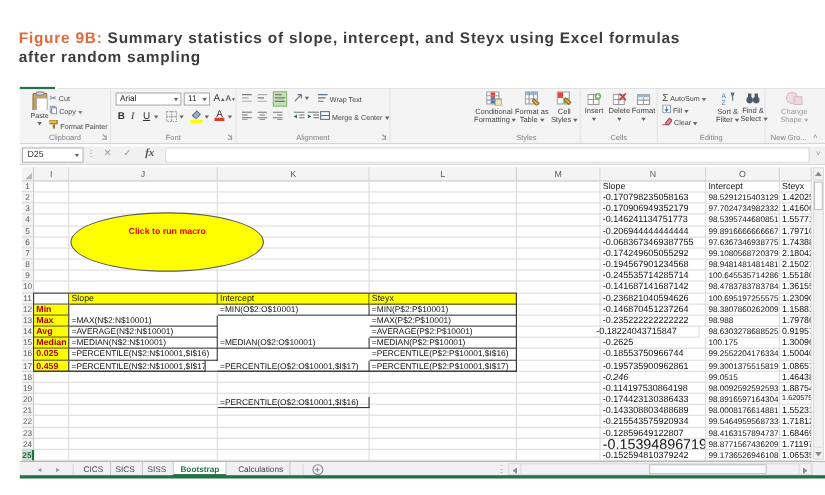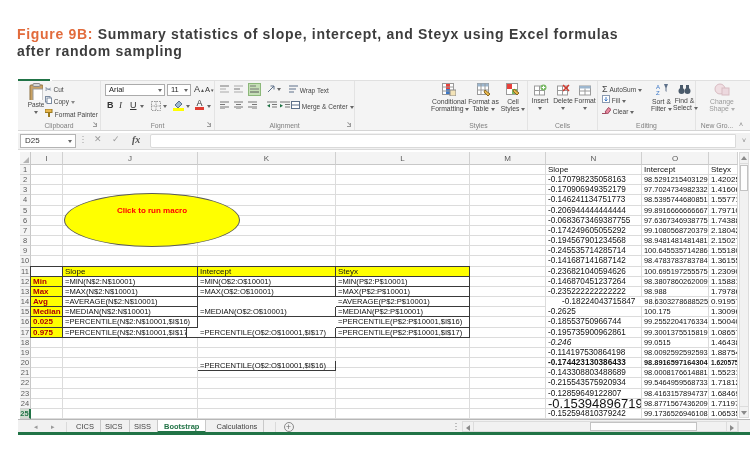--- a/index.html
+++ b/index.html
@@ -60,21 +60,21 @@
     border-right:2px solid #217346; }
   #select-all { position:absolute; background:#f4f4f4; border-right:1px solid #c8c8c8;
     border-bottom:1px solid #c8c8c8; }
   #select-all .tri { position:absolute; right:1px; bottom:1px; width:0; height:0;
     border-left:6px solid transparent; border-bottom:6px solid #b5b5b5; }
   .cell { position:absolute; border-right:1px solid #dcdcdc; border-bottom:1px solid #dcdcdc;
     font-size:8px; color:#111; white-space:nowrap; overflow:hidden; padding:0 0 0 2px; line-height:9.5px; }
   .cell.yellow { background:#ffff00; }
   .cell.redtxt { color:#b00000; font-weight:bold; }
   .cell.tbl { border-right:1px solid #3a3a3a; border-bottom:1px solid #3a3a3a; z-index:2; }
-  .cell.small { font-size:6.6px;font-weight:bold; }
+  .cell.small { font-size:6.6px; }
   #tbl-outline { position:absolute; border:1px solid #3a3a3a; z-index:3; pointer-events:none; }
 
   
   #macro-oval { position:absolute; left:64px; top:193px; width:176px; height:54px;
     background:#ffff00; border:1px solid #5a5a5a; border-radius:50%; z-index:5;
     display:flex; justify-content:center; align-items:flex-start; padding-top:12px; }
   #macro-oval span { color:#ff0000; font-weight:bold; font-size:8px; }
 
   
   .sb { position:absolute; background:#f1f1f1; border:1px solid #dcdcdc; }
@@ -517,64 +517,62 @@
     <div class="cell tbl" style="left: 11px; top: 114.6px; width: 32px; height: 10.16px; line-height: 9.16px;"></div>
     <div class="cell tbl yellow" style="left: 43px; top: 114.6px; width: 135px; height: 10.16px; line-height: 9.16px;">Slope</div>
     <div class="cell tbl yellow" style="left: 178px; top: 114.6px; width: 138px; height: 10.16px; line-height: 9.16px;">Intercept</div>
     <div class="cell tbl yellow" style="left: 316px; top: 114.6px; width: 134px; height: 10.16px; line-height: 9.16px;">Steyx</div>
     <div class="cell" style="left: 450px; top: 114.6px; width: 76px; height: 10.16px; line-height: 9.16px;"></div>
     <div class="cell" style="left: 526px; top: 114.6px; width: 96px; height: 10.16px; line-height: 9.16px; font-size: 8.2px;">-0.236821040594626</div>
     <div class="cell" style="left: 622px; top: 114.6px; width: 67px; height: 10.16px; line-height: 9.16px; font-size: 7.4px;">100.695197255575</div>
     <div class="cell" style="left: 689px; top: 114.6px; width: 29px; height: 10.16px; line-height: 9.16px;">1.23090</div>
     <div class="row-hdr" style="left: 0px; top: 124.76px; width: 11px; height: 10.16px; line-height: 10.16px;">12</div>
     <div class="cell tbl yellow redtxt" style="left: 11px; top: 124.76px; width: 32px; height: 10.16px; line-height: 9.16px;">Min</div>
-    <div class="cell tbl" style="left: 43px; top: 124.76px; width: 135px; height: 10.16px; line-height: 9.16px; font-size: 7.6px;">=MIN(N$2:N$10001)</div>
     <div class="cell tbl" style="left: 178px; top: 124.76px; width: 138px; height: 10.16px; line-height: 9.16px; font-size: 7.6px;">=MIN(O$2:O$10001)</div>
     <div class="cell tbl" style="left: 316px; top: 124.76px; width: 134px; height: 10.16px; line-height: 9.16px; font-size: 7.6px;">=MIN(P$2:P$10001)</div>
     <div class="cell" style="left: 450px; top: 124.76px; width: 76px; height: 10.16px; line-height: 9.16px;"></div>
     <div class="cell" style="left: 526px; top: 124.76px; width: 96px; height: 10.16px; line-height: 9.16px; font-size: 8.2px;">-0.146870451237264</div>
     <div class="cell" style="left: 622px; top: 124.76px; width: 67px; height: 10.16px; line-height: 9.16px; font-size: 7.4px;">98.3807860262009</div>
     <div class="cell" style="left: 689px; top: 124.76px; width: 29px; height: 10.16px; line-height: 9.16px;">1.15881</div>
     <div class="row-hdr" style="left: 0px; top: 134.92px; width: 11px; height: 10.16px; line-height: 10.16px;">13</div>
     <div class="cell tbl yellow redtxt" style="left: 11px; top: 134.92px; width: 32px; height: 10.16px; line-height: 9.16px;">Max</div>
     <div class="cell tbl" style="left: 43px; top: 134.92px; width: 135px; height: 10.16px; line-height: 9.16px; font-size: 7.6px;">=MAX(N$2:N$10001)</div>
-    <div class="cell tbl" style="left: 178px; top: 134.92px; width: 138px; height: 10.16px; line-height: 9.16px; font-size: 7.6px;">=MAX(O$2:O$10001)</div>
     <div class="cell tbl" style="left: 316px; top: 134.92px; width: 134px; height: 10.16px; line-height: 9.16px; font-size: 7.6px;">=MAX(P$2:P$10001)</div>
     <div class="cell" style="left: 450px; top: 134.92px; width: 76px; height: 10.16px; line-height: 9.16px;"></div>
     <div class="cell" style="left: 526px; top: 134.92px; width: 96px; height: 10.16px; line-height: 9.16px; font-size: 8.2px;">-0.235222222222222</div>
     <div class="cell" style="left: 622px; top: 134.92px; width: 67px; height: 10.16px; line-height: 9.16px; font-size: 7.4px;">98.988</div>
     <div class="cell" style="left: 689px; top: 134.92px; width: 29px; height: 10.16px; line-height: 9.16px;">1.79786</div>
     <div class="row-hdr" style="left: 0px; top: 145.08px; width: 11px; height: 10.16px; line-height: 10.16px;">14</div>
     <div class="cell tbl yellow redtxt" style="left: 11px; top: 145.08px; width: 32px; height: 10.16px; line-height: 9.16px;">Avg</div>
     <div class="cell tbl" style="left: 43px; top: 145.08px; width: 135px; height: 10.16px; line-height: 9.16px; font-size: 7.6px;">=AVERAGE(N$2:N$10001)</div>
     <div class="cell tbl" style="left: 316px; top: 145.08px; width: 134px; height: 10.16px; line-height: 9.16px; font-size: 7.6px;">=AVERAGE(P$2:P$10001)</div>
     <div class="cell" style="left: 450px; top: 145.08px; width: 76px; height: 10.16px; line-height: 9.16px;"></div>
-    <div class="cell" style="left: 540px; top: 145.08px; width: 96px; height: 10.16px; line-height: 9.16px; font-size: 8.2px;">-0.18224043715847</div>
-    <div class="cell" style="left: 622px; top: 145.08px; width: 67px; height: 10.16px; line-height: 9.16px; font-size: 7.4px; text-align: right;">98.6303278688525</div>
+    <div class="cell" style="left: 520px; top: 145.08px; width: 96px; height: 10.16px; line-height: 9.16px; font-size: 8.2px;">-0.18224043715847</div>
+    <div class="cell" style="left: 622px; top: 145.08px; width: 67px; height: 10.16px; line-height: 9.16px; font-size: 7.4px;">98.6303278688525</div>
     <div class="cell" style="left: 689px; top: 145.08px; width: 29px; height: 10.16px; line-height: 9.16px;">0.91957</div>
     <div class="row-hdr" style="left: 0px; top: 155.24px; width: 11px; height: 10.16px; line-height: 10.16px;">15</div>
     <div class="cell tbl yellow redtxt" style="left: 11px; top: 155.24px; width: 32px; height: 10.16px; line-height: 9.16px;">Median</div>
     <div class="cell tbl" style="left: 43px; top: 155.24px; width: 135px; height: 10.16px; line-height: 9.16px; font-size: 7.6px;">=MEDIAN(N$2:N$10001)</div>
     <div class="cell tbl" style="left: 178px; top: 155.24px; width: 138px; height: 10.16px; line-height: 9.16px; font-size: 7.6px;">=MEDIAN(O$2:O$10001)</div>
     <div class="cell tbl" style="left: 316px; top: 155.24px; width: 134px; height: 10.16px; line-height: 9.16px; font-size: 7.6px;">=MEDIAN(P$2:P$10001)</div>
     <div class="cell" style="left: 450px; top: 155.24px; width: 76px; height: 10.16px; line-height: 9.16px;"></div>
     <div class="cell" style="left: 526px; top: 155.24px; width: 96px; height: 10.16px; line-height: 9.16px; font-size: 8.2px;">-0.2625</div>
     <div class="cell" style="left: 622px; top: 155.24px; width: 67px; height: 10.16px; line-height: 9.16px; font-size: 7.4px;">100.175</div>
     <div class="cell" style="left: 689px; top: 155.24px; width: 29px; height: 10.16px; line-height: 9.16px;">1.30096</div>
     <div class="row-hdr" style="left: 0px; top: 165.4px; width: 11px; height: 10.16px; line-height: 10.16px;">16</div>
     <div class="cell tbl yellow redtxt" style="left: 11px; top: 165.4px; width: 32px; height: 10.16px; line-height: 9.16px;">0.025</div>
     <div class="cell tbl" style="left: 43px; top: 165.4px; width: 135px; height: 10.16px; line-height: 9.16px; font-size: 7.6px;">=PERCENTILE(N$2:N$10001,$I$16)</div>
     <div class="cell tbl" style="left: 178px; top: 161px; width: 138px; height: 10.16px; line-height: 9.16px; font-size: 7.6px; margin-top: 48px;">=PERCENTILE(O$2:O$10001,$I$16)</div>
     <div class="cell tbl" style="left: 316px; top: 165.4px; width: 134px; height: 10.16px; line-height: 9.16px; font-size: 7.6px;">=PERCENTILE(P$2:P$10001,$I$16)</div>
     <div class="cell" style="left: 450px; top: 165.4px; width: 76px; height: 10.16px; line-height: 9.16px;"></div>
     <div class="cell" style="left: 526px; top: 165.4px; width: 96px; height: 10.16px; line-height: 9.16px; font-size: 8.2px;">-0.18553750966744</div>
     <div class="cell" style="left: 622px; top: 165.4px; width: 67px; height: 10.16px; line-height: 9.16px; font-size: 7.4px;">99.2552204176334</div>
     <div class="cell" style="left: 689px; top: 165.4px; width: 29px; height: 10.16px; line-height: 9.16px;">1.50040</div>
     <div class="row-hdr" style="left: 0px; top: 175.56px; width: 11px; height: 10.16px; line-height: 10.16px;">17</div>
-    <div class="cell tbl yellow redtxt" style="left: 11px; top: 175.56px; width: 32px; height: 10.16px; line-height: 9.16px;">0.975</div>
+    <div class="cell tbl yellow redtxt" style="left: 11px; top: 175.56px; width: 32px; height: 10.16px; line-height: 9.16px;">0.459</div>
     <div class="cell tbl" style="left: 43px; top: 175.56px; width: 124px; height: 10.16px; line-height: 9.16px; font-size: 7.6px;">=PERCENTILE(N$2:N$10001,$I$17)</div>
     <div class="cell tbl" style="left: 178px; top: 175.56px; width: 138px; height: 10.16px; line-height: 9.16px; font-size: 7.6px;">=PERCENTILE(O$2:O$10001,$I$17)</div>
     <div class="cell tbl" style="left: 316px; top: 175.56px; width: 134px; height: 10.16px; line-height: 9.16px; font-size: 7.6px;">=PERCENTILE(P$2:P$10001,$I$17)</div>
     <div class="cell" style="left: 450px; top: 175.56px; width: 76px; height: 10.16px; line-height: 9.16px;"></div>
     <div class="cell" style="left: 526px; top: 175.56px; width: 96px; height: 10.16px; line-height: 9.16px; font-size: 8.2px;">-0.195735900962861</div>
     <div class="cell" style="left: 622px; top: 175.56px; width: 67px; height: 10.16px; line-height: 9.16px; font-size: 7.4px;">99.3001375515819</div>
     <div class="cell" style="left: 689px; top: 175.56px; width: 29px; height: 10.16px; line-height: 9.16px;">1.08657</div>
     <div class="row-hdr" style="left: 0px; top: 185.72px; width: 11px; height: 10.16px; line-height: 10.16px;">18</div>
     <div class="cell" style="left: 11px; top: 185.72px; width: 32px; height: 10.16px; line-height: 9.16px;"></div>
     <div class="cell" style="left: 43px; top: 185.72px; width: 135px; height: 10.16px; line-height: 9.16px;"></div>

